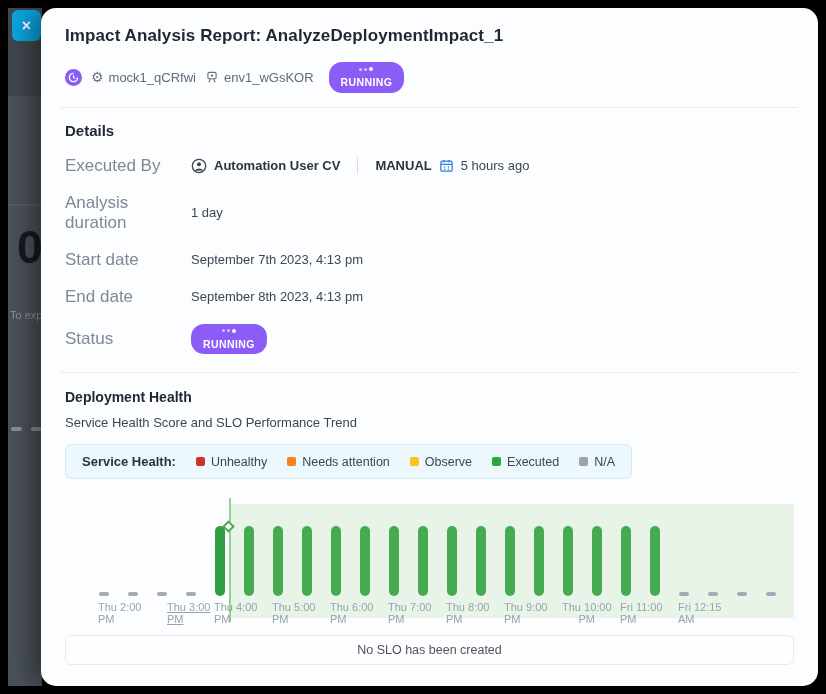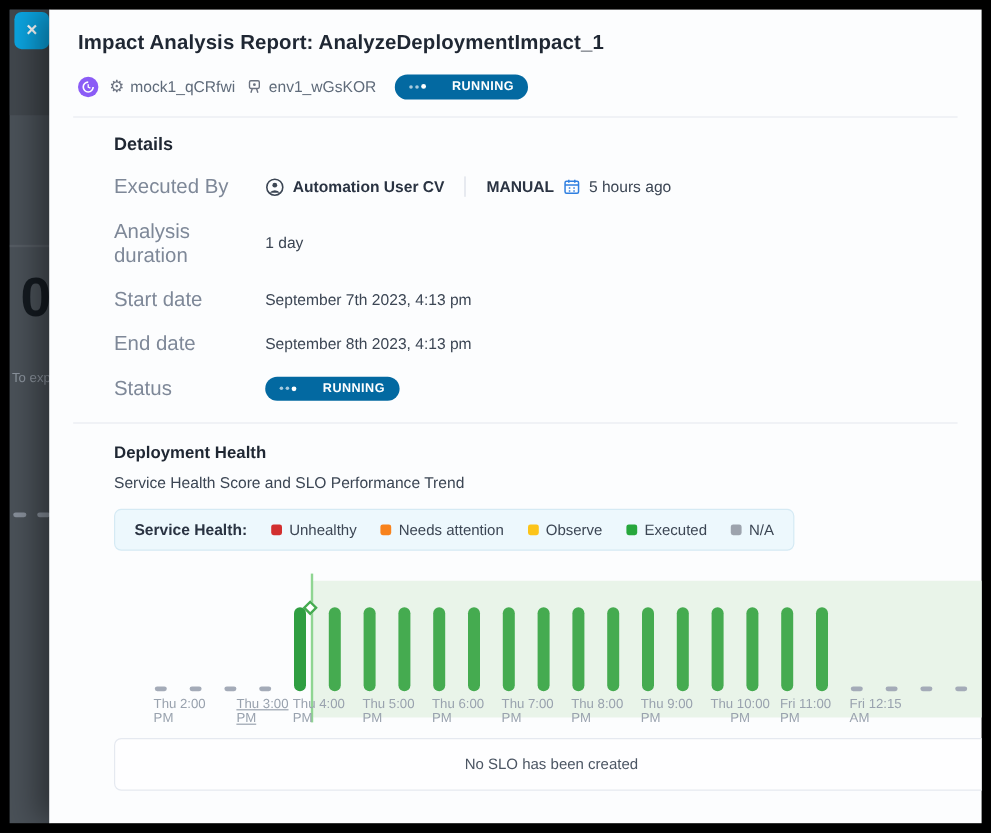--- a/index.html
+++ b/index.html
@@ -17,44 +17,44 @@
   .backdrop-dash { position:absolute; width:11px; height:4px; border-radius:2px; background:#868e99; top:419px; }
 
   
   .close-btn { position:absolute; left:12px; top:10px; width:29px; height:31px;
                background:#0ba4e0; border:none; border-radius:6px; color:#fff;
                font-size:16px; font-weight:700; cursor:pointer; line-height:31px; text-align:center;
                font-family:"Liberation Sans", sans-serif; }
 
   
   .drawer { position:absolute; left:41px; top:8px; width:777px; height:678px;
-            background:#fcfdfe; box-shadow:-10px 0 24px rgba(0,0,0,.4); overflow:hidden; }
+            background:#fcfdfe; box-shadow:-10px 0 24px rgba(0,0,0,.4); overflow:hidden;border-radius:15px; }
 
   .drawer-header { padding:18px 24px 0 24px; }
   .drawer-title { font-size:17px; font-weight:700; color:#1f2733; letter-spacing:.1px; }
 
   .meta-row { display:flex; align-items:center; gap:9px; margin-top:16px; padding-bottom:14px; }
   .meta-item { display:flex; align-items:center; gap:5px; color:#5f6b7a; font-size:13px; }
   .purple-badge { width:17px; height:17px; border-radius:50%; background:#8b5cf6;
                   display:flex; align-items:center; justify-content:center; }
   .gear-glyph { font-size:14px; color:#6b7280; line-height:1; }
   .divider { height:1px; background:#e8ebf0; margin:0 20px; }
 
-  .section { padding:0 24px;margin-left:30px; }
+  .section { padding:0 24px; }
   .section-heading { font-size:15px; font-weight:700; color:#1f2733; margin-top:14px; }
 
   .detail-row { display:flex; align-items:center; margin-top:17px; min-height:17px; }
   .detail-label { width:126px; flex:0 0 126px; font-size:17px; color:#7e8898; }
   .detail-value { font-size:13px; color:#3c4654; display:flex; align-items:center; gap:7px; }
   .strong { font-weight:700; color:#2a3342; }
   .vsep { width:1px; height:17px; background:#d9dee6; margin:0 10px; }
 
-  .badge-running { display:inline-flex; align-items:center; gap:22px; background:#0369a1;
+  .badge-running { display:inline-flex; align-items:center; gap:6px; background:#8b5cf6;
                    color:#fff; font-size:10.5px; font-weight:700; letter-spacing:.4px;
-                   border-radius:13px; padding:5px 12px; line-height:1; }
+                   border-radius:13px; padding:5px 12px; line-height:1;flex-direction:column; }
   .spinner { display:inline-flex; align-items:center; gap:2px; }
   .spinner i { display:block; width:3px; height:3px; border-radius:50%; background:rgba(255,255,255,.65); }
   .spinner i:last-child { width:4px; height:4px; background:#fff; }
 
   .dh-heading { font-size:14px; font-weight:700; color:#1f2733; margin-top:16px; }
   .dh-subtitle { font-size:13px; color:#3c4654; margin-top:10px; }
 
   .legend-box { display:inline-flex; align-items:center; gap:20px; margin-top:14px;
                 background:#edf8fd; border:1px solid #d5eaf4; border-radius:6px;
                 padding:9px 16px; }
@@ -64,21 +64,21 @@
 
   .chart { position:relative; height:132px; margin-top:14px; width:729px; }
   .chart .window { position:absolute; top:11px; bottom:7px; left:165px; right:0; border-radius:2px; }
   .chart .marker-line { position:absolute; left:164px; top:5px; height:124px; width:2px; }
   .chart .marker-diamond { position:absolute; left:159px; top:29px; width:9px; height:9px;
                            background:#fff; border:2px solid #49ad53; transform:rotate(45deg); }
   .chart .bar { position:absolute; width:10px; border-radius:5px; bottom:29px; }
   .chart .tick { position:absolute; top:108px; font-size:11px; line-height:12px; color:#99a2ae;
                  white-space:nowrap; text-align:left; }
 
-  .slo-box { margin-top:10px; height:44px; border:1px solid #e5e9f0; border-radius:6px;
+  .slo-box { margin-top:10px; height:30px; border:1px solid #e5e9f0; border-radius:6px;
              background:#fefeff; display:flex; align-items:center; justify-content:center;
              font-size:12.5px; color:#4b5563; width:729px; }
 </style>
 </head>
 <body>
 
 <div class="stage">
 
   <div class="backdrop">
     <div class="band-top"></div>

